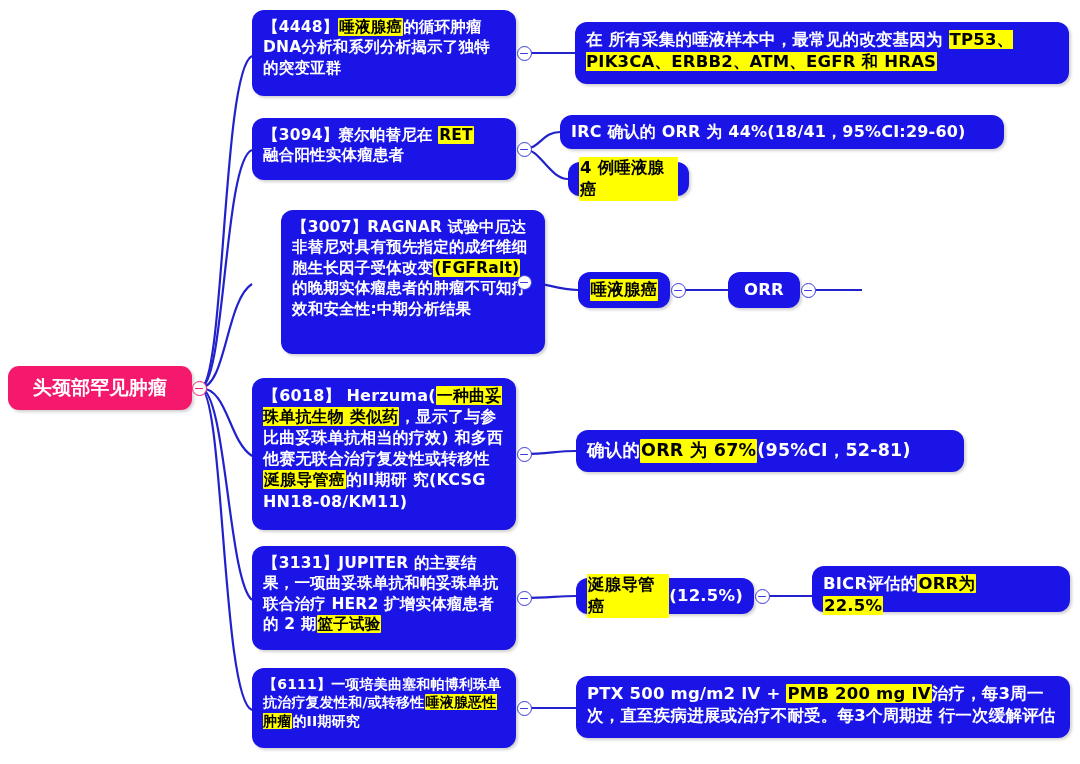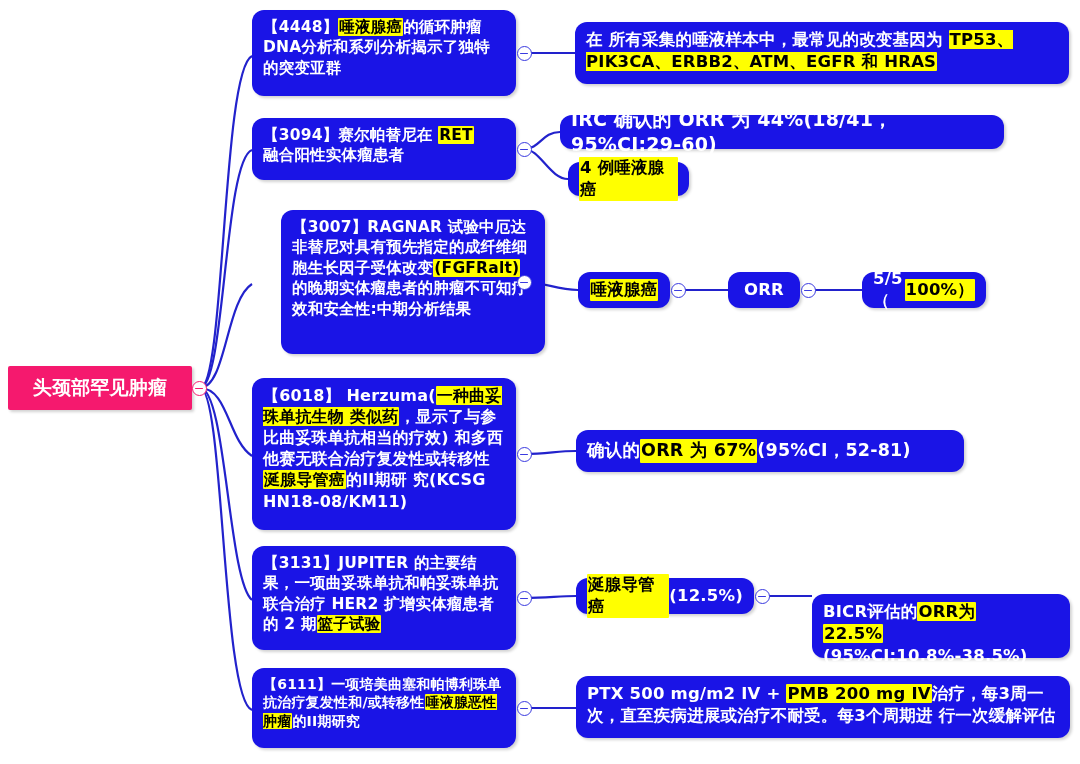--- a/index.html
+++ b/index.html
@@ -18,21 +18,21 @@
     border-radius:12px;
     font-weight:bold;
     line-height:1.32;
     padding:7px 11px;
     letter-spacing:0.2px;
     box-shadow:2px 2px 3px rgba(0,0,0,0.18);
     z-index:5;
   }
   .node.root{
     background:#f5196e;
-    border-radius:2px;
+    border-radius:11px;
     font-size:19px;
     padding:10px 14px;
     text-align:center;
     box-shadow:2px 2px 3px rgba(0,0,0,0.18);
   }
   .hl{background:#ffff00;color:#000000;padding:0 1px;border-radius:1px;}
   .toggle{
     position:absolute;width:15px;height:15px;border-radius:50%;
     background:#ffffff;border:1.6px solid #3a3ae0;
     z-index:9;box-sizing:border-box;
@@ -44,34 +44,34 @@
   .toggle.root-toggle{border-color:#f5196e;}
   .toggle.root-toggle::before{background:#f5196e;}
 
   
   #n-root{left:8px;top:366px;width:184px;height:44px;display:flex;align-items:center;justify-content:center;}
 
   #n-1{left:252px;top:10px;width:264px;height:86px;font-size:15.5px;}
   #n-1-a{left:575px;top:22px;width:494px;height:62px;font-size:16.5px;}
 
   #n-2{left:252px;top:118px;width:264px;height:62px;font-size:15.5px;}
-  #n-2-a{left:560px;top:115px;width:444px;height:34px;font-size:19px;display:flex;align-items:center;}
+  #n-2-a{left:560px;top:115px;width:444px;height:34px;font-size:16px;display:flex;align-items:center;}
   #n-2-b{left:568px;top:162px;width:121px;height:34px;font-size:16.5px;display:flex;align-items:center;justify-content:center;}
 
   #n-3{left:252px;top:210px;width:264px;height:144px;font-size:15.5px;margin-left:29px;}
   #n-3-a{left:578px;top:272px;width:92px;height:36px;font-size:16.5px;display:flex;align-items:center;justify-content:center;}
   #n-3-b{left:728px;top:272px;width:72px;height:36px;font-size:16.5px;display:flex;align-items:center;justify-content:center;}
   #n-3-c{left:862px;top:272px;width:124px;height:36px;font-size:16.5px;display:flex;align-items:center;justify-content:center;}
 
   #n-4{left:252px;top:378px;width:264px;height:152px;font-size:16px;}
   #n-4-a{left:576px;top:430px;width:388px;height:42px;font-size:17.5px;display:flex;align-items:center;}
 
   #n-5{left:252px;top:546px;width:264px;height:104px;font-size:15.5px;}
   #n-5-a{left:576px;top:578px;width:178px;height:36px;font-size:16.5px;display:flex;align-items:center;}
-  #n-5-b{left:812px;top:566px;width:258px;height:64px;font-size:16.5px;margin-top:28px;}
+  #n-5-b{left:812px;top:566px;width:258px;height:46px;font-size:16.5px;}
 
   #n-6{left:252px;top:668px;width:264px;height:80px;font-size:14px;}
   #n-6-a{left:576px;top:676px;width:494px;height:62px;font-size:16.5px;}
 </style>
 </head>
 <body>
 
 <div id="canvas">
 
   <svg class="links" viewBox="0 0 1080 764">
@@ -136,24 +136,20 @@
   <div class="node" id="n-3-a">
     <span class="hl">唾液腺癌</span>
   </div>
   <div class="toggle" style="left:671px;top:283px;"></div>
 
   <div class="node" id="n-3-b">
     <span>ORR</span>
   </div>
   <div class="toggle" style="left:801px;top:283px;"></div>
 
-  <div class="node" id="n-3-c">
-    <span>5/5（</span>
-      <span class="hl">100%）</span>
-  </div>
 
   <div class="node" id="n-4">
     <span>【6018】 Herzuma(</span><span class="hl">一种曲妥珠单抗生物 类似药</span><span>，显示了与参比曲妥珠单抗相当的疗效) 和多西他赛无联合治疗复发性或转移性</span><span class="hl">涎腺导管癌</span><span>的II期研 究(KCSG HN18-08/KM11)</span>
   </div>
   <div class="toggle" style="left:517px;top:447px;"></div>
 
   <div class="node" id="n-4-a">
     <span>确认的 </span>
       <span class="hl">ORR 为 67%</span>
       <span>(95%CI，52-81)</span>

